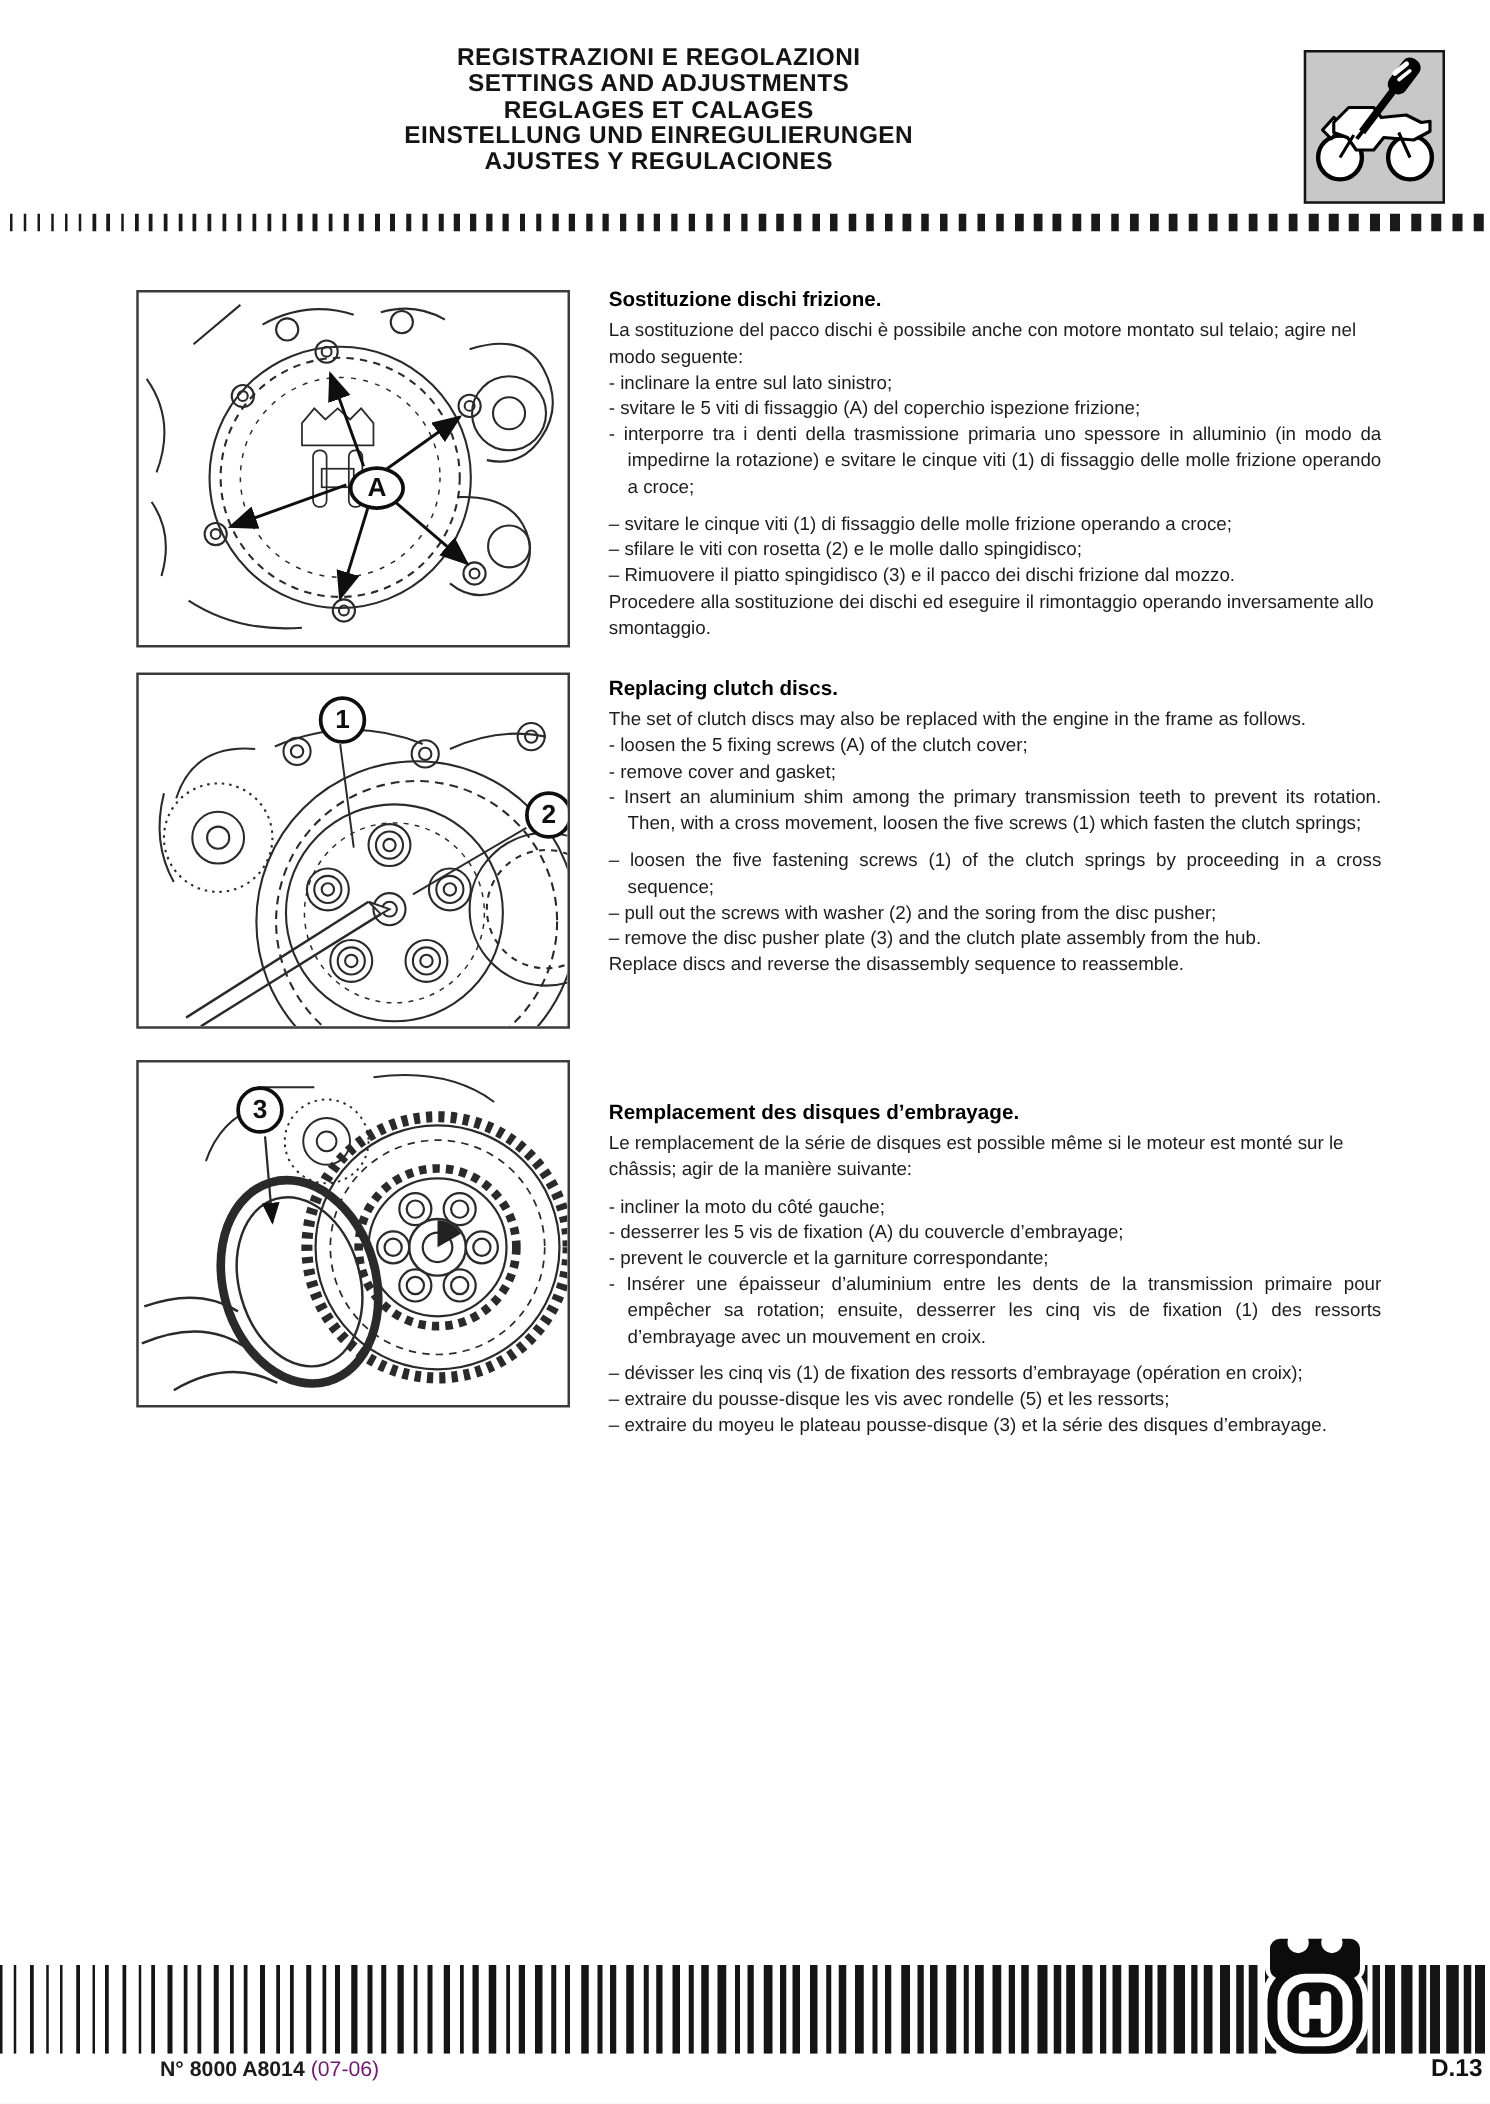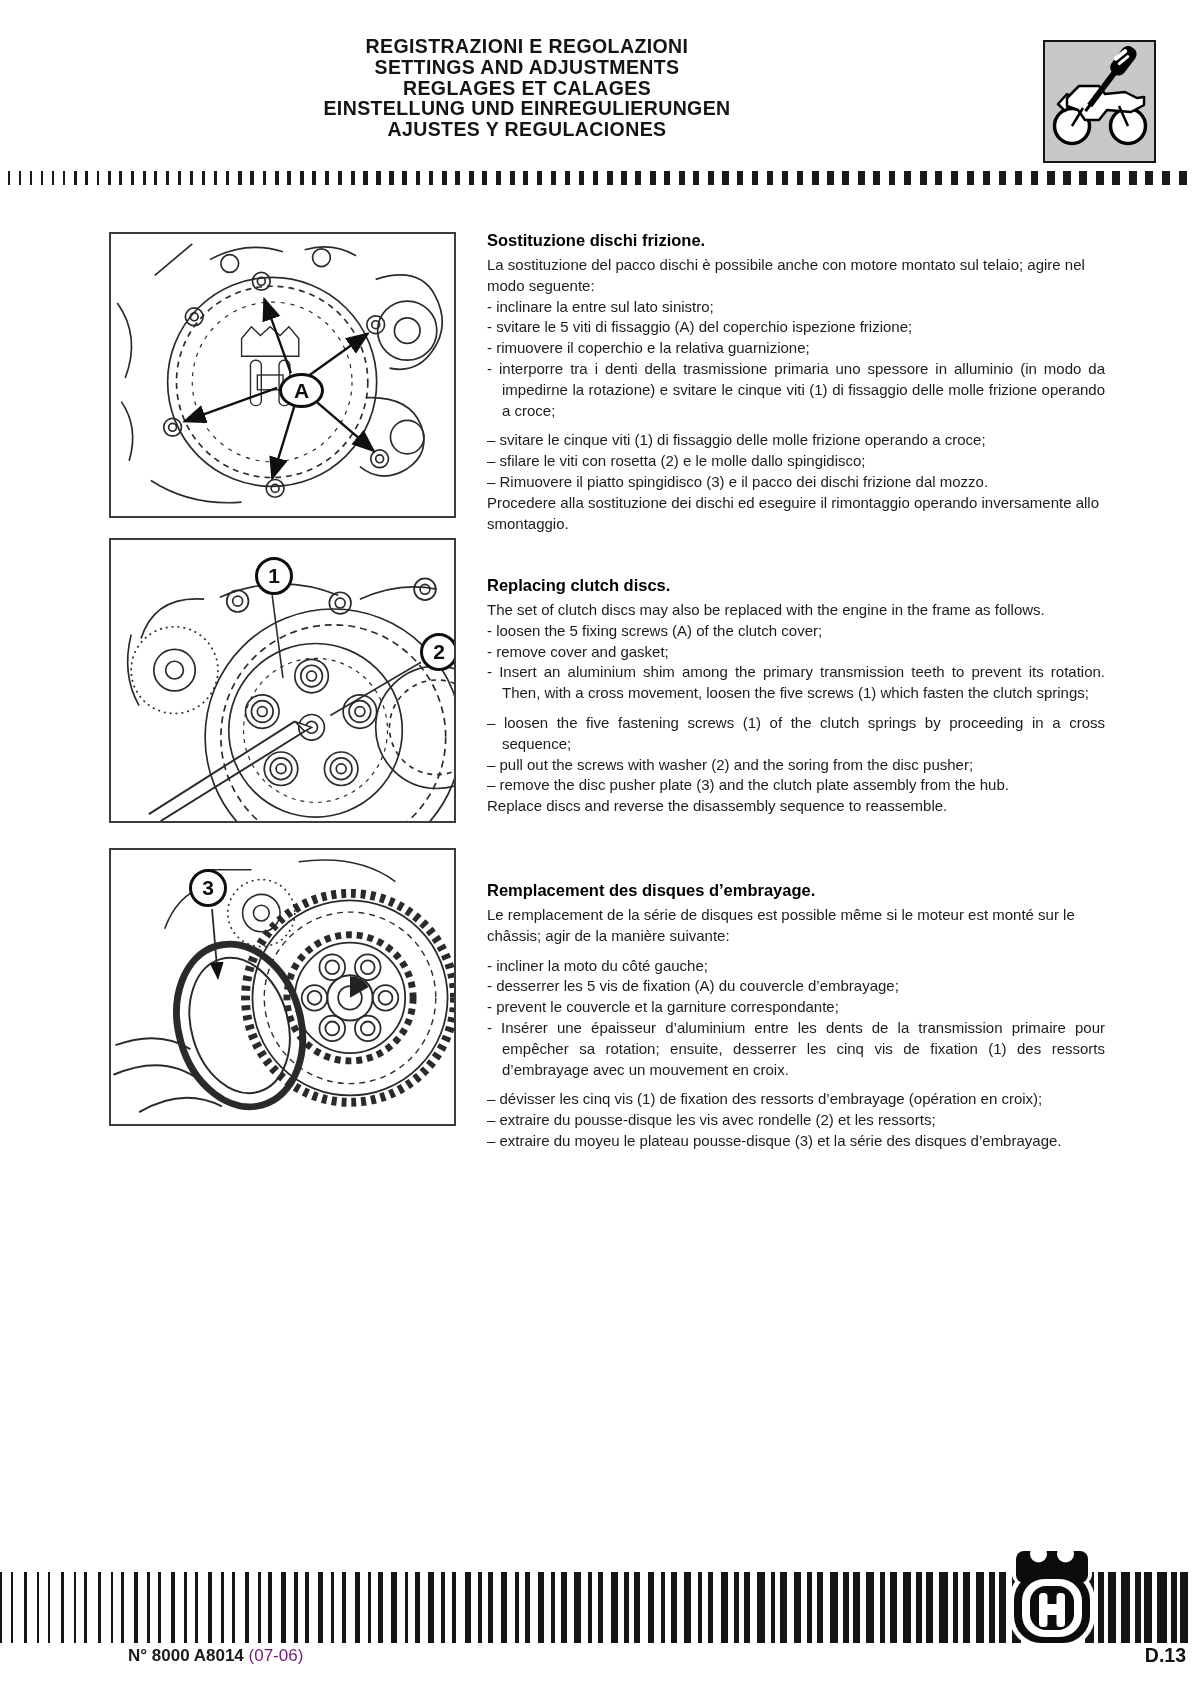--- a/index.html
+++ b/index.html
@@ -30,21 +30,21 @@
            border:3px solid #0e0e0e;border-radius:50%;background:#fff;font-weight:bold;
            font-size:21px;color:#0e0e0e;box-sizing:border-box;}
 
   
   .sec{position:absolute;left:487px;width:618px;font-size:15px;line-height:20.8px;color:#1c1c1c;}
   .sec h3{margin:0 0 4px 0;font-size:16.5px;line-height:21px;font-weight:bold;color:#000;}
   .sec p{margin:0;}
   .sec p.hang{padding-left:15px;text-indent:-15px;text-align:justify;}
   .sec p.gap{margin-top:9px;}
   .sec-0{top:230px;}
-  .sec-1{top:575px;}
+  .sec-1{top:541px;}
   .sec-2{top:880px;}
 
   
   .barcode{position:absolute;left:0;top:1572px;width:1192px;height:71px;display:flex;
            align-items:stretch;overflow:hidden;z-index:1;}
   .barcode i{display:block;height:100%;background:#151515;flex:none;}
   .hlogo{position:absolute;left:1006px;top:1543px;width:92px;height:104px;z-index:3;}
   .hlogo svg{display:block;width:100%;height:100%;}
 
   .footer-left{position:absolute;left:128px;top:1646px;font-size:17px;color:#1b1b1b;z-index:2;}
@@ -315,21 +315,20 @@
       </g>
     </svg>
     <div class="callout" style="left:78px;top:19px;width:38px;height:38px">3</div>
   </figure>
 
   <section class="sec sec-0" id="sec-0">
       <h3>Sostituzione dischi frizione.</h3>
       <p class="plain">La sostituzione del pacco dischi è possibile anche con motore montato sul telaio; agire nel modo seguente:</p>
       <p class="hang">- inclinare la entre sul lato sinistro;</p>
       <p class="hang">- svitare le 5 viti di fissaggio (A) del coperchio ispezione frizione;</p>
-      <p class="hang">- rimuovere il coperchio e la relativa guarnizione;</p>
       <p class="hang">- interporre tra i denti della trasmissione primaria uno spessore in alluminio (in modo da impedirne la rotazione) e svitare le cinque viti (1) di fissaggio delle molle frizione operando a croce;</p>
       <p class="hang gap">– svitare le cinque viti (1) di fissaggio delle molle frizione operando a croce;</p>
       <p class="hang">– sfilare le viti con rosetta (2) e le molle dallo spingidisco;</p>
       <p class="hang">– Rimuovere il piatto spingidisco (3) e il pacco dei dischi frizione dal mozzo.</p>
       <p class="plain">Procedere alla sostituzione dei dischi ed eseguire il rimontaggio operando inversamente allo smontaggio.</p>
     </section>
   <section class="sec sec-1" id="sec-1">
       <h3>Replacing clutch discs.</h3>
       <p class="plain">The set of clutch discs may also be replaced with the engine in the frame as follows.</p>
       <p class="hang">- loosen the 5 fixing screws (A) of the clutch cover;</p>
@@ -341,21 +340,21 @@
       <p class="plain">Replace discs and reverse the disassembly sequence to reassemble.</p>
     </section>
   <section class="sec sec-2" id="sec-2">
       <h3>Remplacement des disques d’embrayage.</h3>
       <p class="plain">Le remplacement de la série de disques est possible même si le moteur est monté sur le châssis; agir de la manière suivante:</p>
       <p class="hang gap">- incliner la moto du côté gauche;</p>
       <p class="hang">- desserrer les 5 vis de fixation (A) du couvercle d’embrayage;</p>
       <p class="hang">- prevent le couvercle et la garniture correspondante;</p>
       <p class="hang">- Insérer une épaisseur d’aluminium entre les dents de la transmission primaire pour empêcher sa rotation;  ensuite, desserrer  les cinq vis de fixation (1) des ressorts d’embrayage avec un mouvement en croix.</p>
       <p class="hang gap">– dévisser les cinq vis (1) de fixation des ressorts d’embrayage (opération en croix);</p>
-      <p class="hang">– extraire du pousse-disque les vis avec rondelle (2) et les ressorts;</p>
+      <p class="hang">– extraire du pousse-disque les vis avec rondelle (5) et les ressorts;</p>
       <p class="hang">– extraire du moyeu le plateau pousse-disque (3) et la série des disques d’embrayage.</p>
     </section>
 
   <div class="barcode" id="barcode">
       <i style="width: 2px; margin-right: 8.8px;"></i>
       <i style="width: 2.65px; margin-right: 10.55px;"></i>
       <i style="width: 3.33px; margin-right: 9.58px;"></i>
       <i style="width: 2.14px; margin-right: 8.62px;"></i>
       <i style="width: 2.82px; margin-right: 10.37px;"></i>
       <i style="width: 3.54px; margin-right: 9.4px;"></i>

